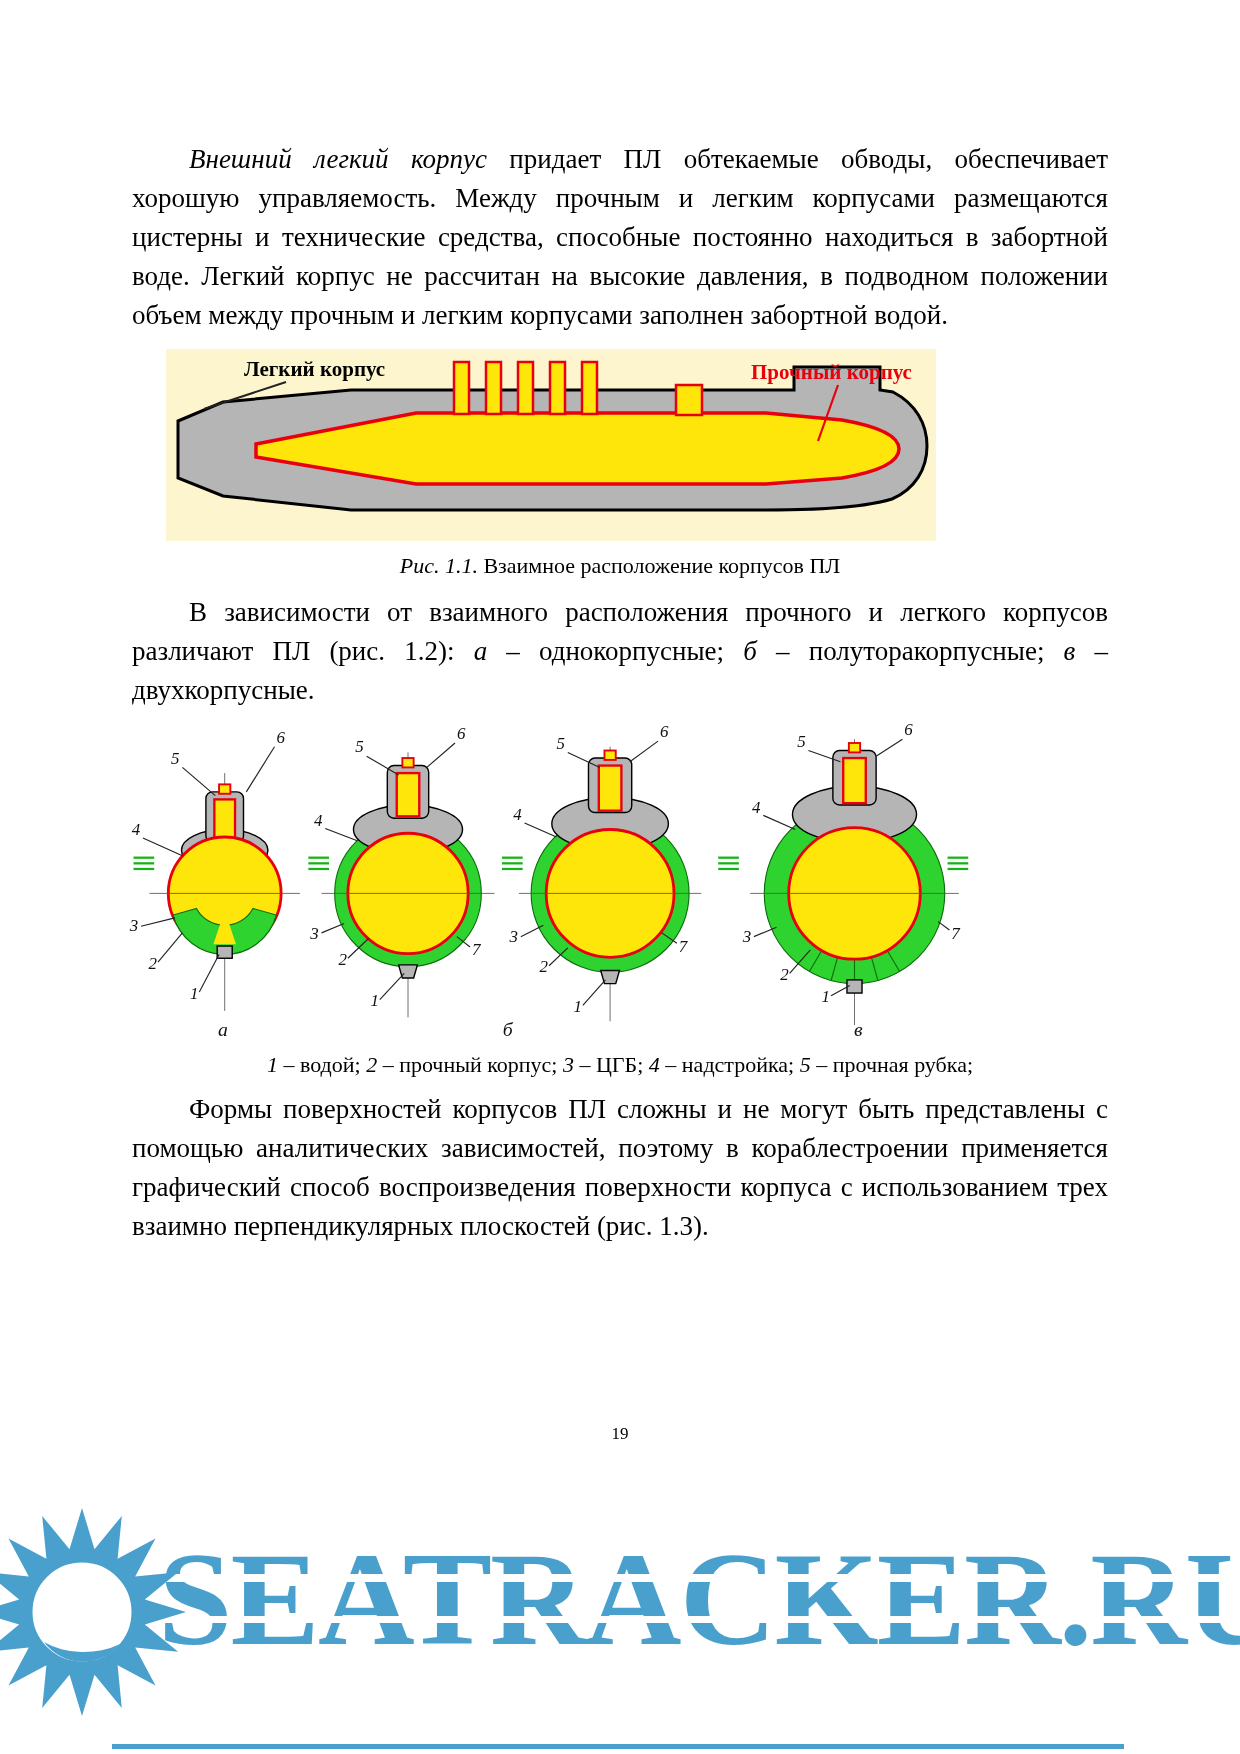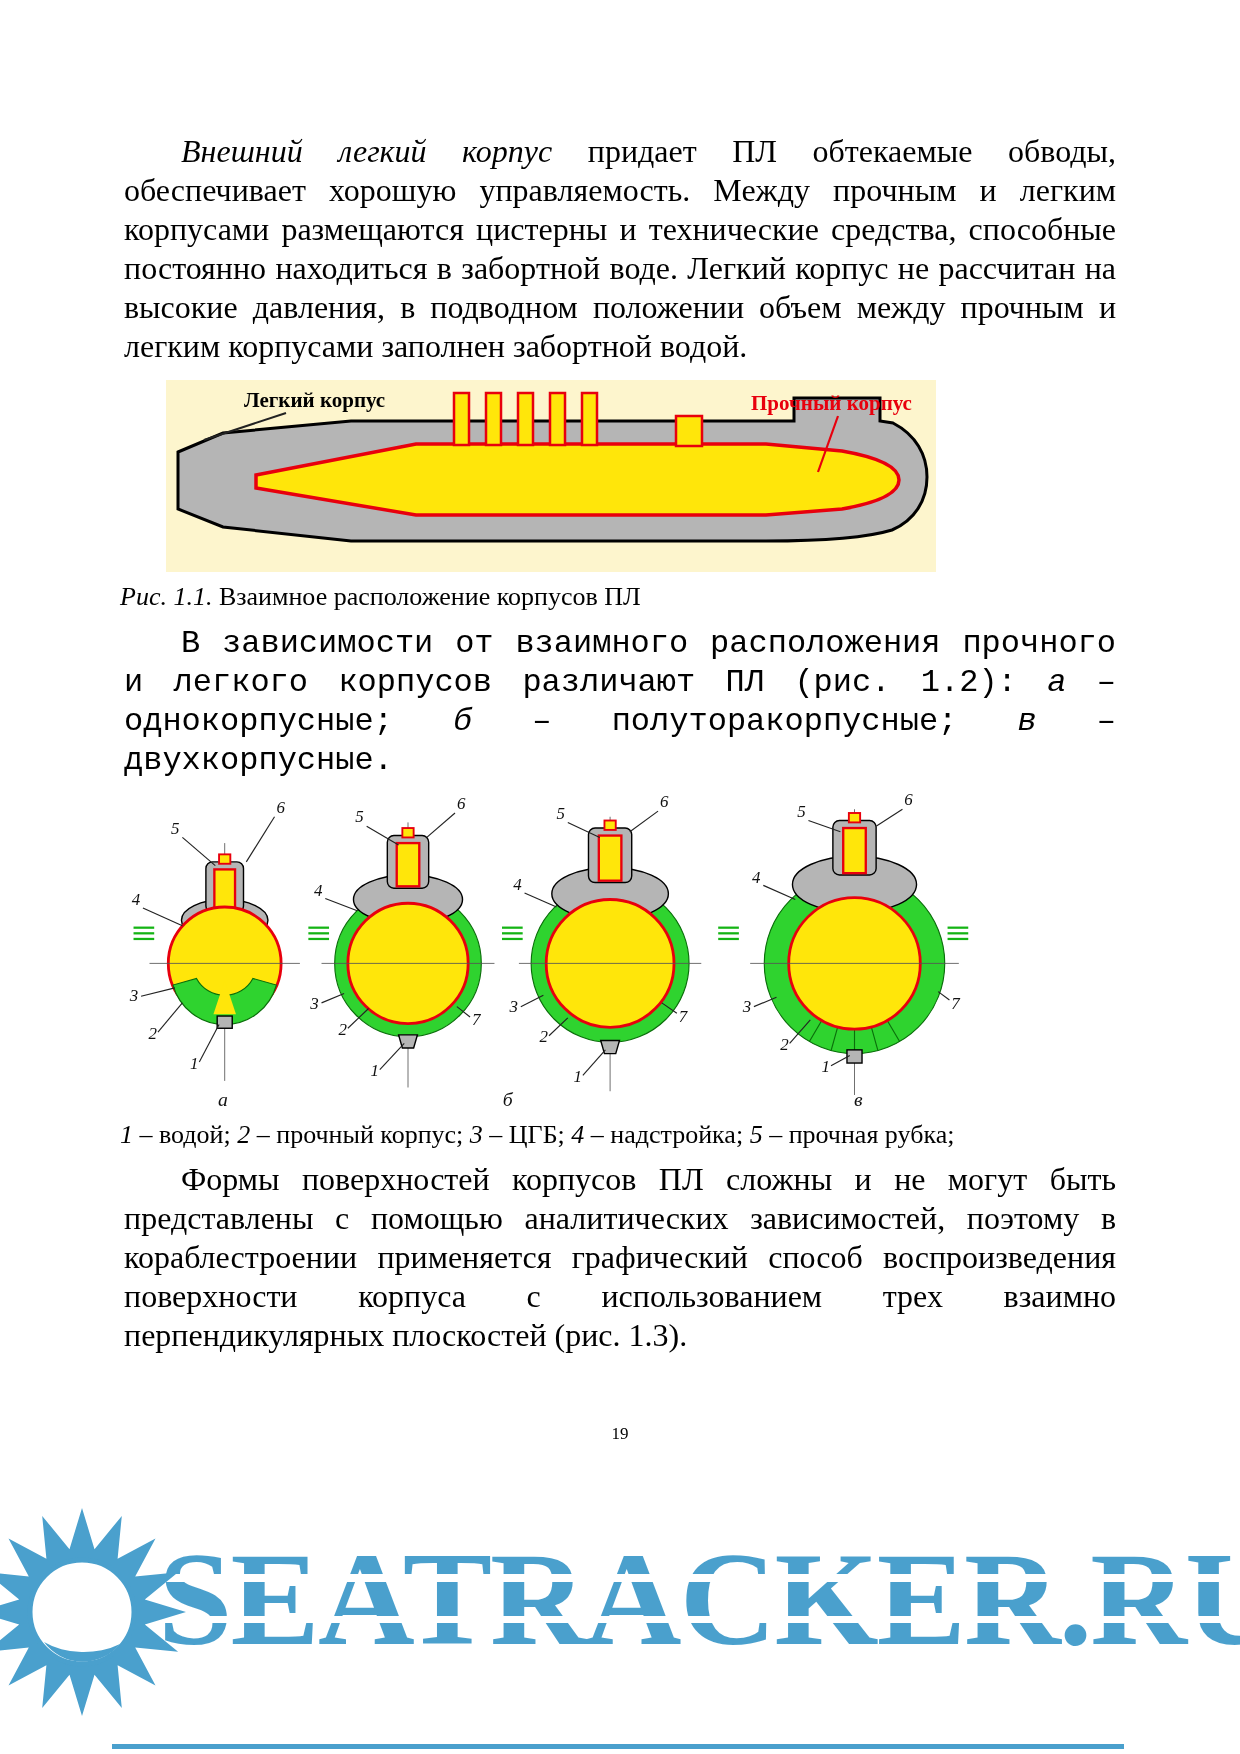--- a/index.html
+++ b/index.html
@@ -1,26 +1,26 @@
 <!DOCTYPE html>
 <html lang="ru" style="--accent-blue: #4aa0cd; --fig-yellow: #ffe60a; --fig-red: #e8000d; --fig-green: #2fd32f; --fig-gray: #b5b5b5; --fig-bg: #fdf5cd;"><head>
 <meta charset="utf-8">
 <style>
   html,body{margin:0;padding:0;}
   body{
     width:1240px;height:1754px;position:relative;overflow:hidden;
     background:#ffffff;font-family:"Liberation Serif", serif;color:#000;
   }
   .content{position:relative;margin:0 120px;width:1000px;z-index:1;padding-top:128px;}
-  p.body{font-size:32px;line-height:39px;text-align:justify;text-indent:57px;margin:4px;}
-  #p2{margin-top:10px;font-family:Liberation Mono, monospace;}
+  p.body{font-size:27px;line-height:39px;text-align:justify;text-indent:57px;margin:12px;}
+  #p2{margin-top:10px;}
   #p3{margin-top:8px;}
   .fig1-wrap{margin:14px 0 0 46px;width:640px;}
   .fig2-wrap{margin:14px 0 0 6px;width:846px;}
-  .caption{font-size:26px;line-height:34px;margin-top:4px;}
+  .caption{text-align:center;font-size:22px;line-height:34px;margin-top:4px;}
   .caption.tight{margin-top:0;}
   
   .yel-red{fill:var(--fig-yellow);stroke:var(--fig-red);}
   .gray-blk{fill:var(--fig-gray);stroke:#000;}
   .grn{fill:var(--fig-green);stroke:#0a6e0a;stroke-width:1.2;}
   .cl{stroke:#222;stroke-width:1.2;fill:none;}
   .axis{stroke:#555;stroke-width:0.9;}
   .wl{stroke:#14b414;stroke-width:2.4;}
   .num{font:italic 18px "Liberation Serif",serif;fill:#111;}
   .letter{font:italic 21px "Liberation Serif",serif;fill:#111;text-anchor:middle;}

